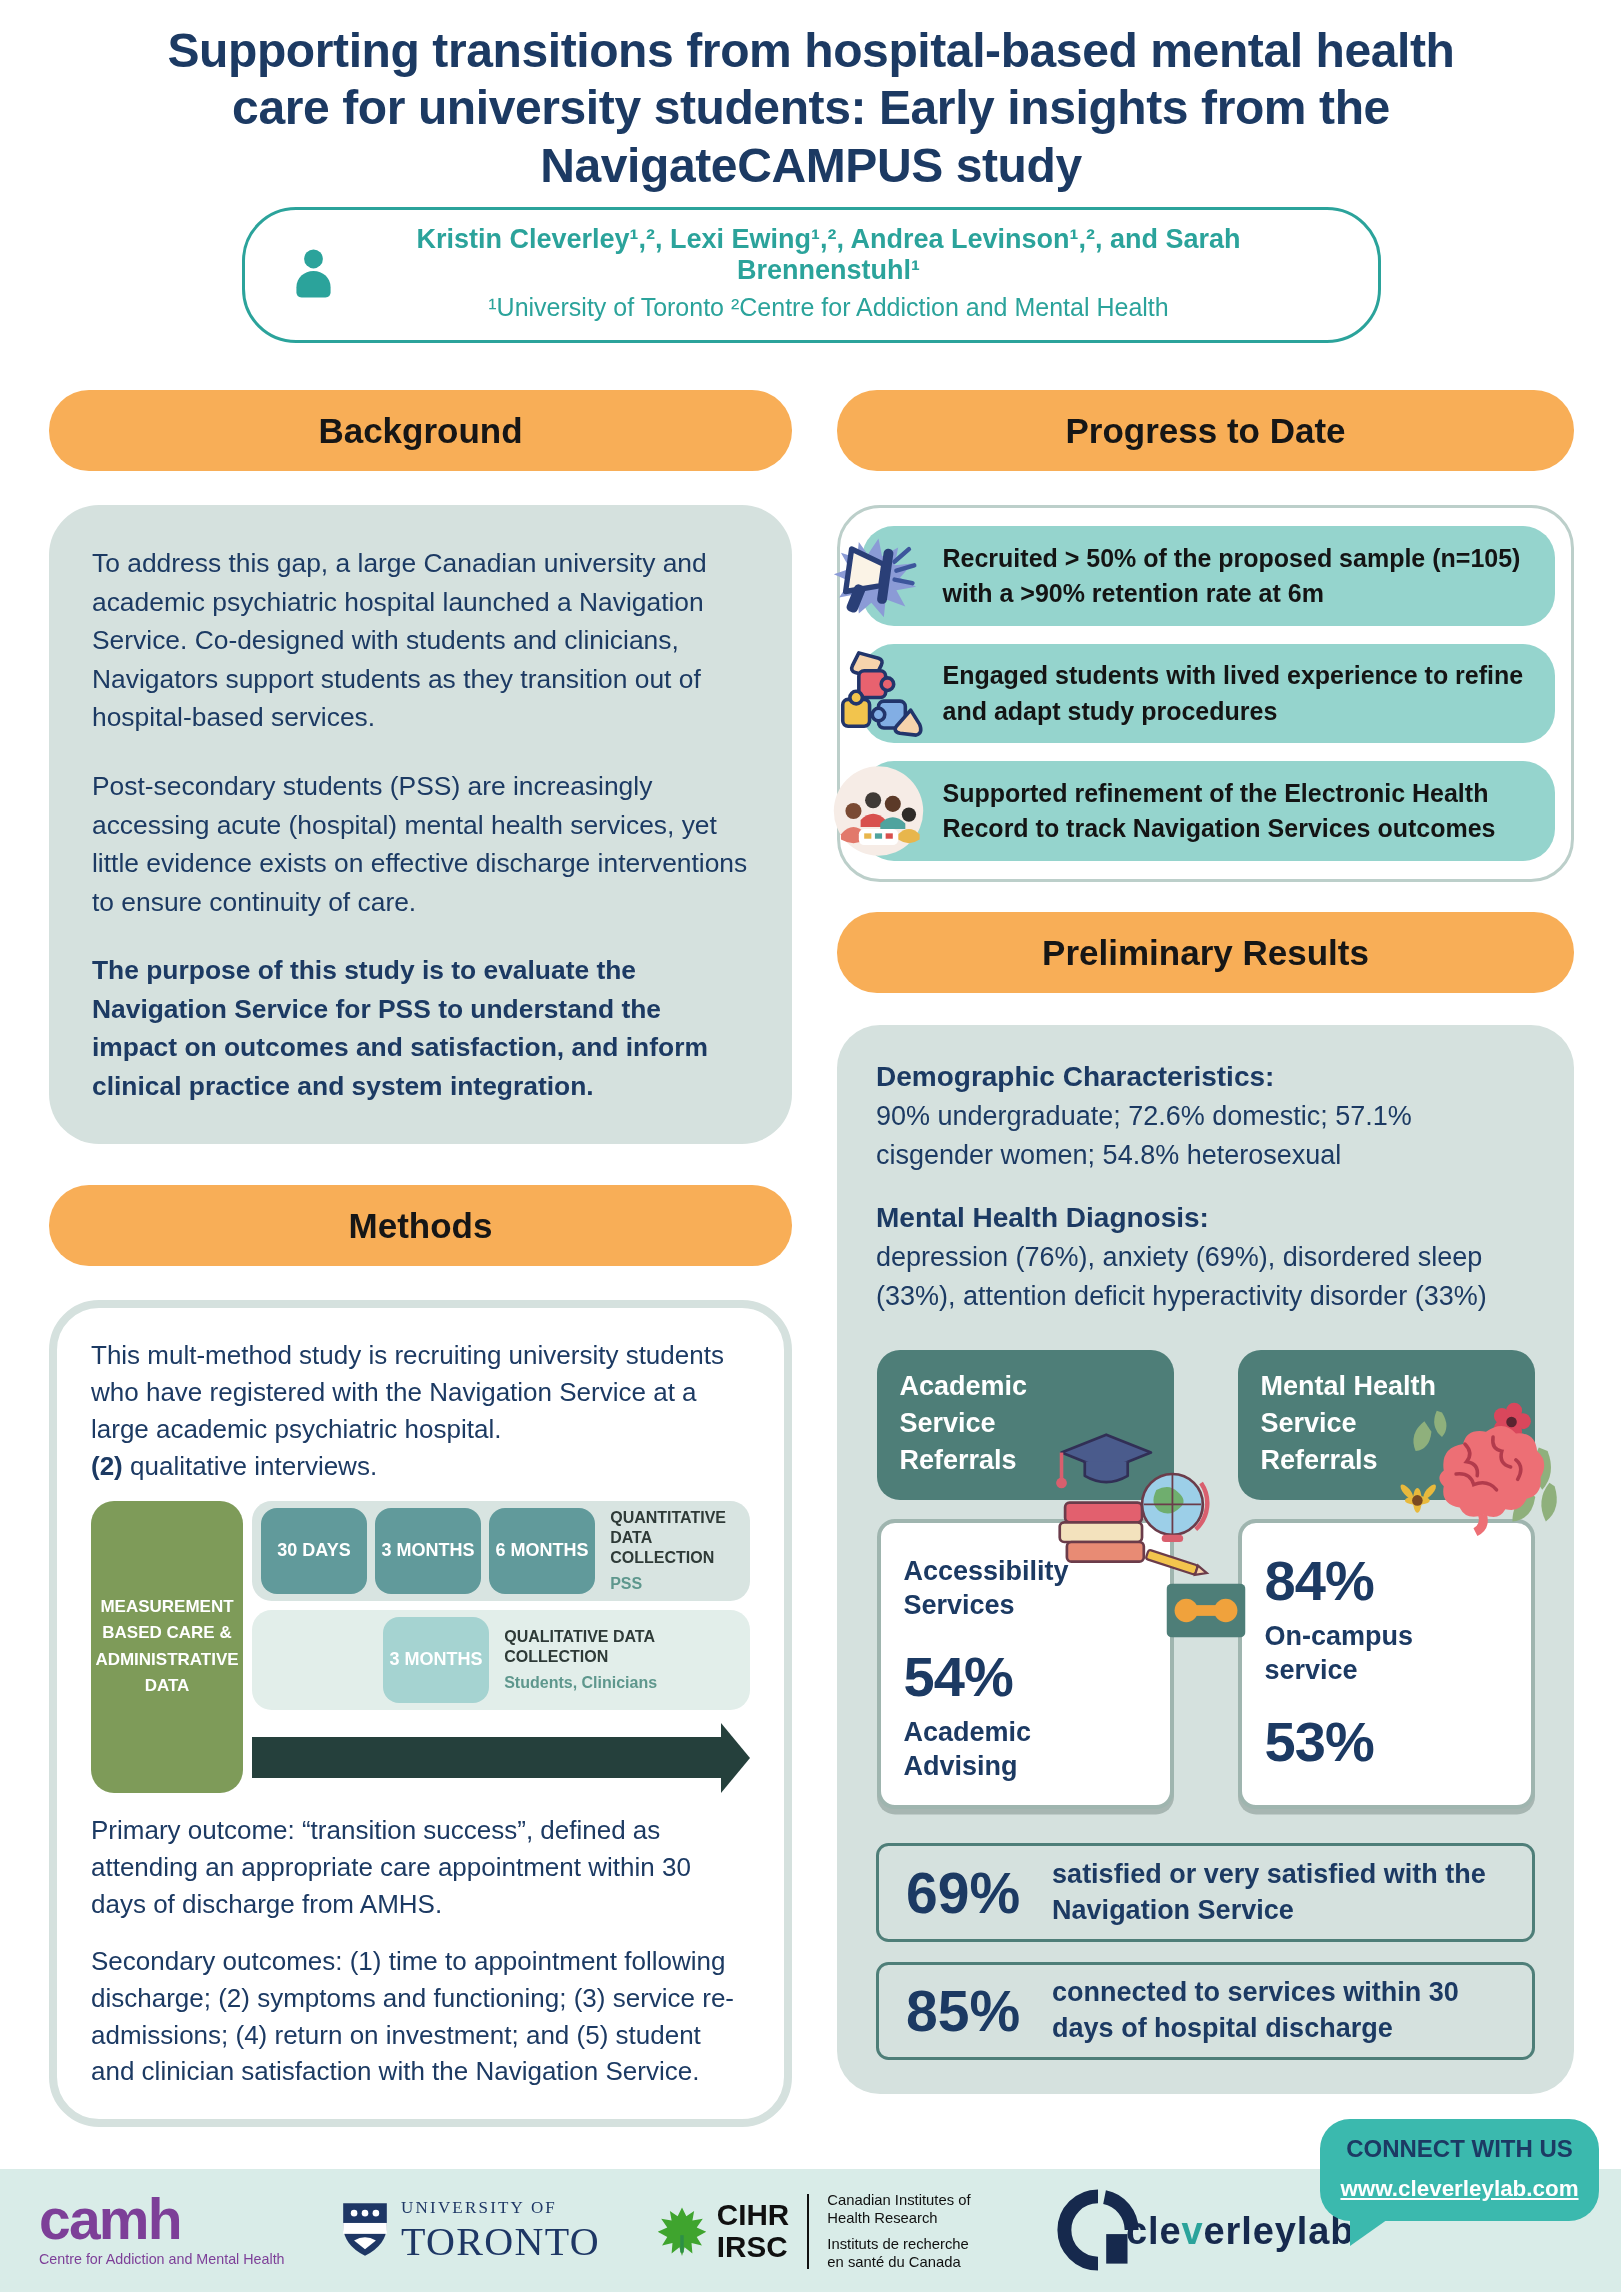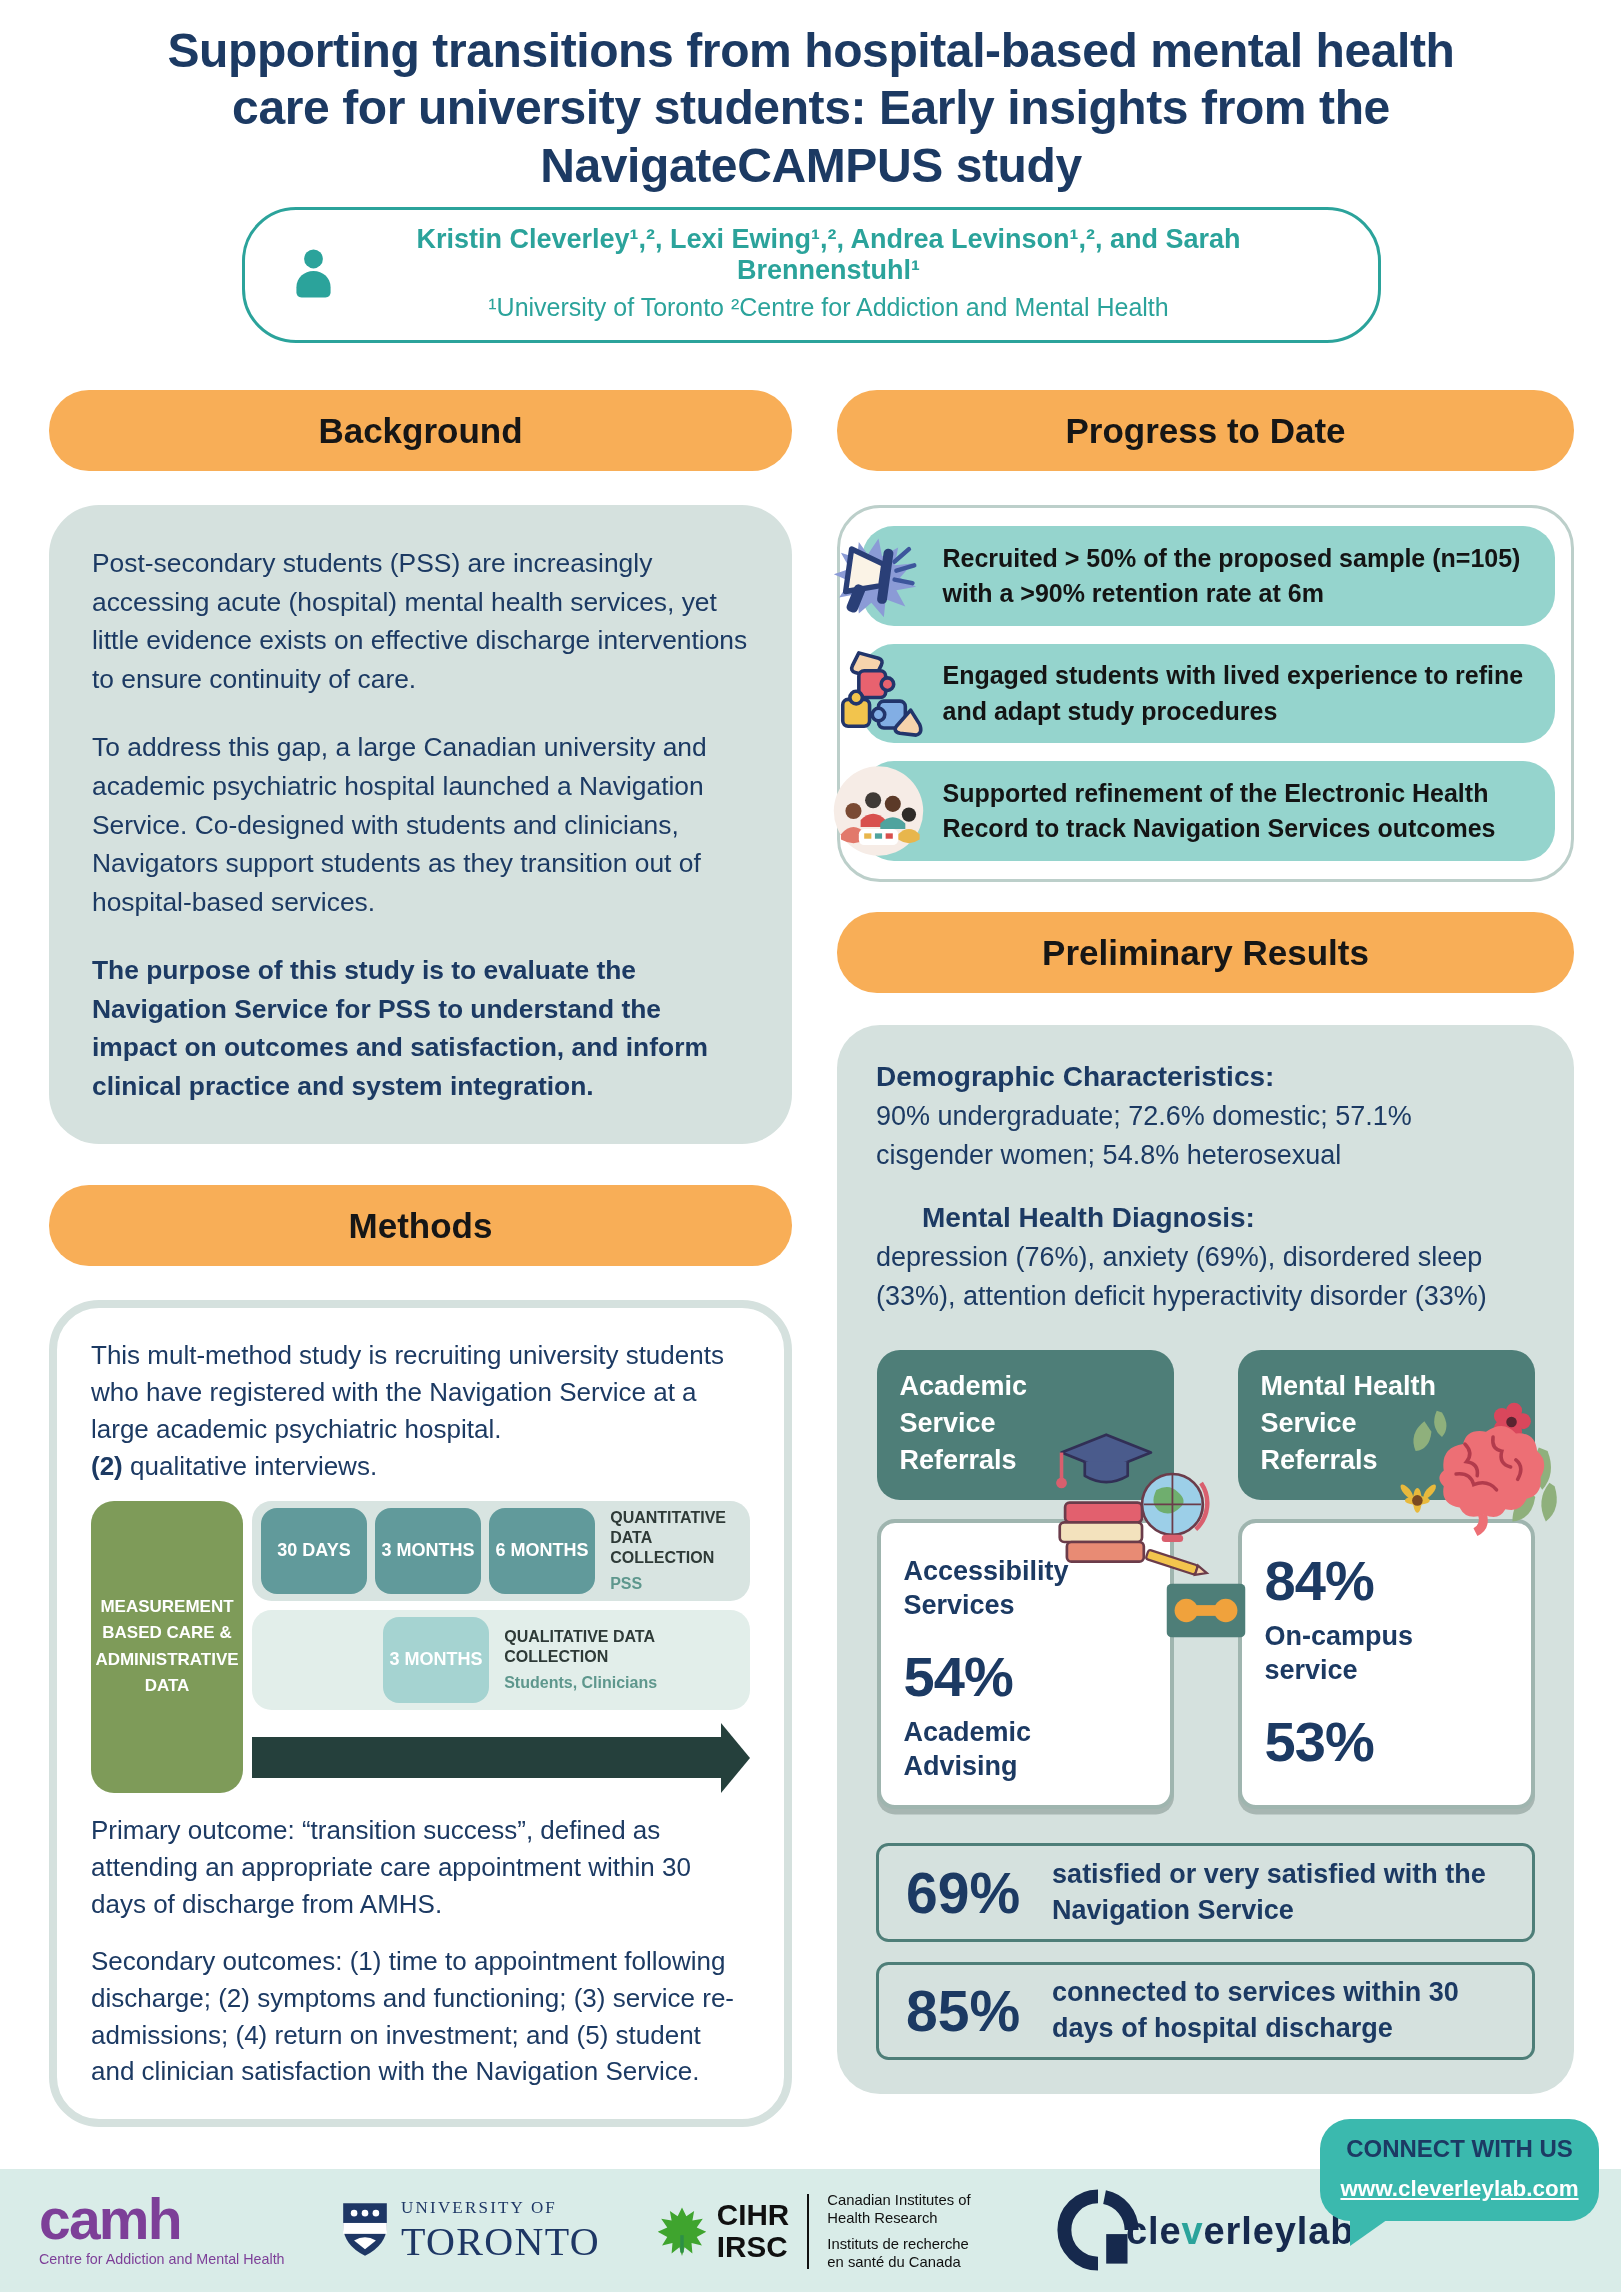--- a/index.html
+++ b/index.html
@@ -58,21 +58,21 @@
   .progress-box{margin-top:34px; border:3.1px solid var(--box-border); border-radius:43px;
       padding:18px 16px 18px 21.5px; display:flex; flex-direction:column; gap:18px; background:#fff;}
   .p-item{position:relative;}
   .p-pill{background:var(--teal-pill); border-radius:32px; padding:14.3px 21.5px 14.3px 81px;
       font-size:25px; line-height:1.42; font-weight:800; color:#141414;}
   .p-icon{position:absolute; left:-30px; top:50%; transform:translateY(-50%); width:93px; height:93px;}
   .prelim-pill{margin-top:30px;}
   .results-box{margin-top:32px; background:var(--sage); border-radius:43px; padding:36px 39px 34px;}
   .res-label{font-size:28px; font-weight:800;}
   .res-text{font-size:27px; line-height:1.45; margin-top:3.6px;}
-  .mh{margin-top:27px;margin-left:46px;}
+  .mh{margin-top:27px;}
   .refs{margin-top:34px; display:flex; justify-content:center; gap:64px; position:relative;}
   .ref-col{width:297px; display:flex; flex-direction:column;}
   .ref-head{position:relative; background:var(--dark-teal); border-radius:23px; color:#fff;
       font-size:27px; font-weight:800; line-height:1.38; padding:18px 23px; min-height:150px;}
   .ref-art{position:absolute; z-index:2;}
   .art-academic{right:-36px; top:47px; width:161px;}
   .art-mental{right:-39px; top:36px; width:176px;}
   .ref-card{margin-top:19.7px; background:#fff; border:4.5px solid var(--card-border); border-radius:18px;
       box-shadow:0 5.4px 0 rgba(110,130,125,.45); padding:25px 23px 21.5px; flex:1; position:relative; z-index:1;}
   .stat-val{font-size:56px; font-weight:800; letter-spacing:-0.9px;}
@@ -127,22 +127,22 @@
   </span>
   <div class="author-line">Kristin Cleverley¹,², Lexi Ewing¹,², Andrea Levinson¹,², and Sarah Brennenstuhl¹</div>
   <div class="affil-line">¹University of Toronto ²Centre for Addiction and Mental Health</div>
 </div>
 
 <div class="columns">
 
   <div class="col-left">
     <div class="pill">Background</div>
     <div class="bg-body">
+      <div class="para">To address this gap, a large Canadian university and academic psychiatric hospital launched a Navigation Service. Co-designed with students and clinicians, Navigators support students as they transition out of hospital-based services.</div>
       <div class="para">Post-secondary students (PSS) are increasingly accessing acute (hospital) mental health services, yet little evidence exists on effective discharge interventions to ensure continuity of care.</div>
-      <div class="para">To address this gap, a large Canadian university and academic psychiatric hospital launched a Navigation Service. Co-designed with students and clinicians, Navigators support students as they transition out of hospital-based services.</div>
       <div class="purpose">The purpose of this study is to evaluate the Navigation Service for PSS to understand the impact on outcomes and satisfaction, and inform clinical practice and system integration.</div>
     </div>
 
     <div class="pill m-pill">Methods</div>
     <div class="m-body">
       <div class="m-line">This mult-method study is recruiting university students who have registered with the Navigation Service at a large academic psychiatric hospital.</div>
       <div class="m-line"><b>(2)</b><span> qualitative interviews.</span></div>
 
       <div class="diagram">
         <div class="mbc">MEASUREMENT BASED CARE &amp; ADMINISTRATIVE DATA</div>

